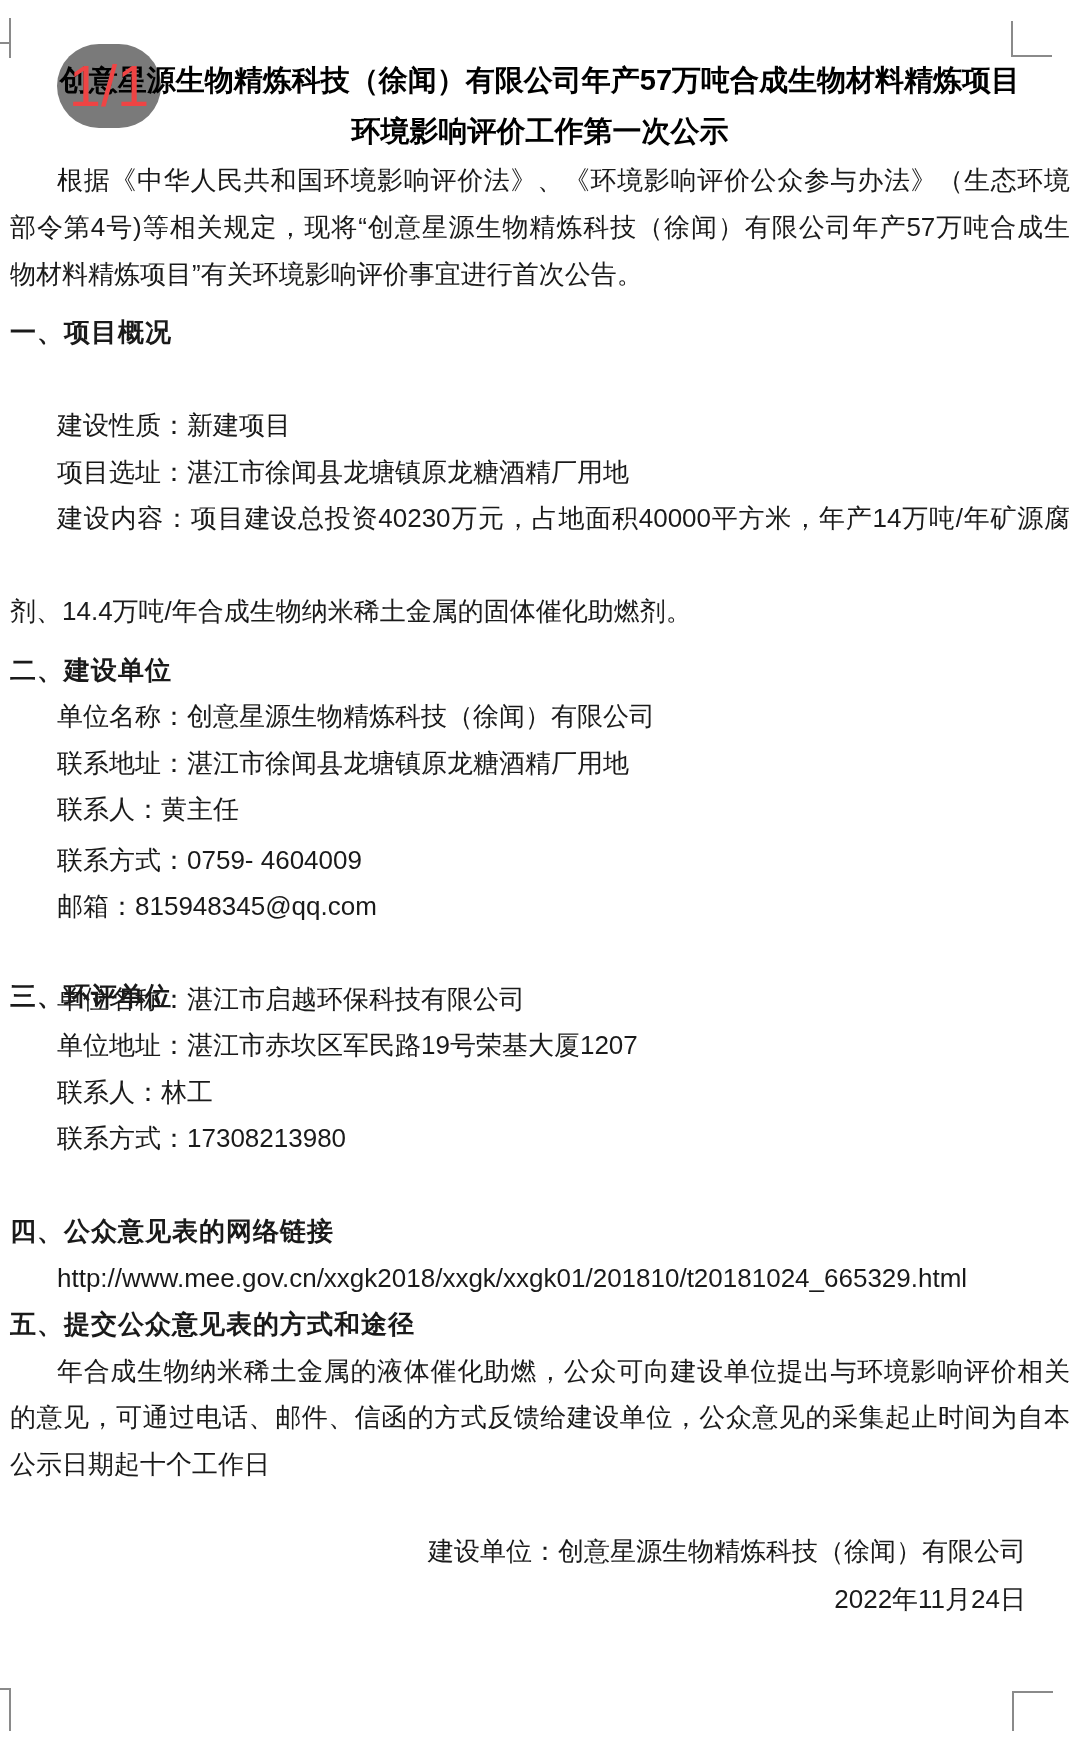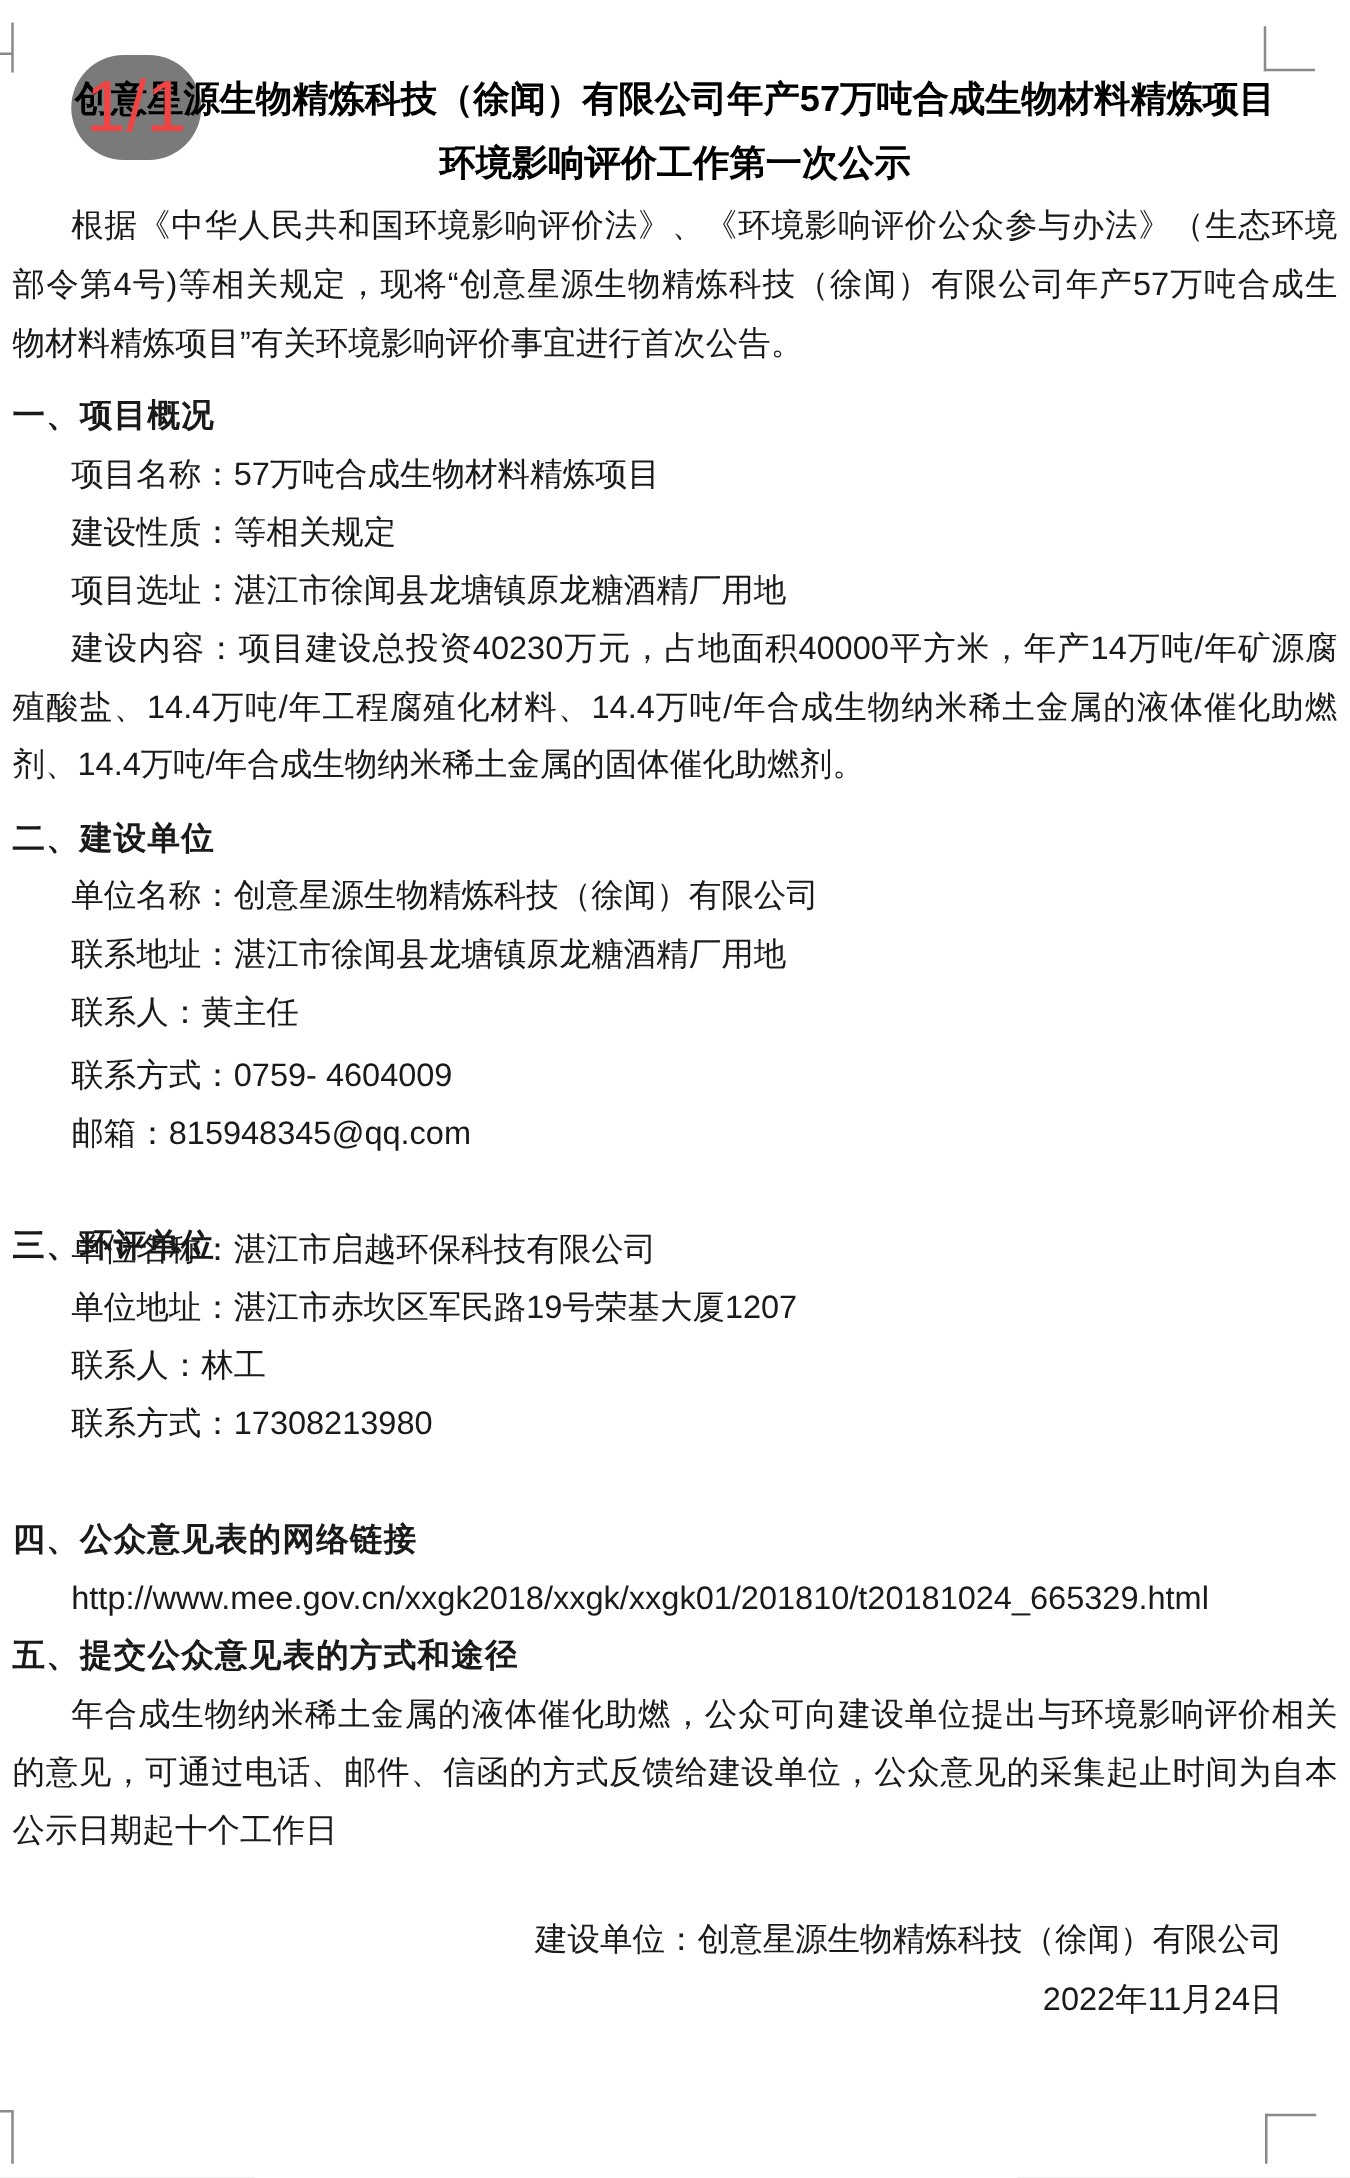--- a/index.html
+++ b/index.html
@@ -100,25 +100,23 @@
   <div class="title-line" style="top:55px;">创意星源生物精炼科技（徐闻）有限公司年产57万吨合成生物材料精炼项目</div>
   <div class="title-line" style="top:106px;">环境影响评价工作第一次公示</div>
 
   <div class="badge-label">1/1</div>
 
   <div class="jline" style="top:157px; left:57px; width:1013px;">根据《中华人民共和国环境影响评价法》、《环境影响评价公众参与办法》（生态环境</div>
   <div class="jline" style="top:204px; left:10px; width:1060px;">部令第4号)等相关规定，现将“创意星源生物精炼科技（徐闻）有限公司年产57万吨合成生</div>
   <div class="line" style="top:251px;">物材料精炼项目”有关环境影响评价事宜进行首次公告。</div>
 
   <div class="line heading" style="top:309px;">一、项目概况</div>
-  <div class="line indent" style="top:356px;">项目名称：57万吨合成生物材料精炼项目</div>
-  <div class="line indent" style="top:402px;">建设性质：等相关规定</div>
+  <div class="line indent" style="top:402px;">建设性质：新建项目</div>
   <div class="line indent" style="top:449px;">项目选址：湛江市徐闻县龙塘镇原龙糖酒精厂用地</div>
   <div class="jline" style="top:495px; left:57px; width:1013px;">建设内容：项目建设总投资40230万元，占地面积40000平方米，年产14万吨/年矿源腐</div>
-  <div class="jline" style="top:542px; left:10px; width:1060px;">殖酸盐、14.4万吨/年工程腐殖化材料、14.4万吨/年合成生物纳米稀土金属的液体催化助燃</div>
   <div class="line" style="top:588px;">剂、14.4万吨/年合成生物纳米稀土金属的固体催化助燃剂。</div>
 
   <div class="line heading" style="top:647px;">二、建设单位</div>
   <div class="line indent" style="top:693px;">单位名称：创意星源生物精炼科技（徐闻）有限公司</div>
   <div class="line indent" style="top:740px;">联系地址：湛江市徐闻县龙塘镇原龙糖酒精厂用地</div>
   <div class="line indent" style="top:786px;">联系人：黄主任</div>
   <div class="line indent" style="top:837px;">联系方式：0759- 4604009</div>
   <div class="line indent" style="top:883px;">邮箱：815948345@qq.com</div>
 
   <div class="line heading" style="top:929px;margin-top:44px;">三、环评单位</div>

